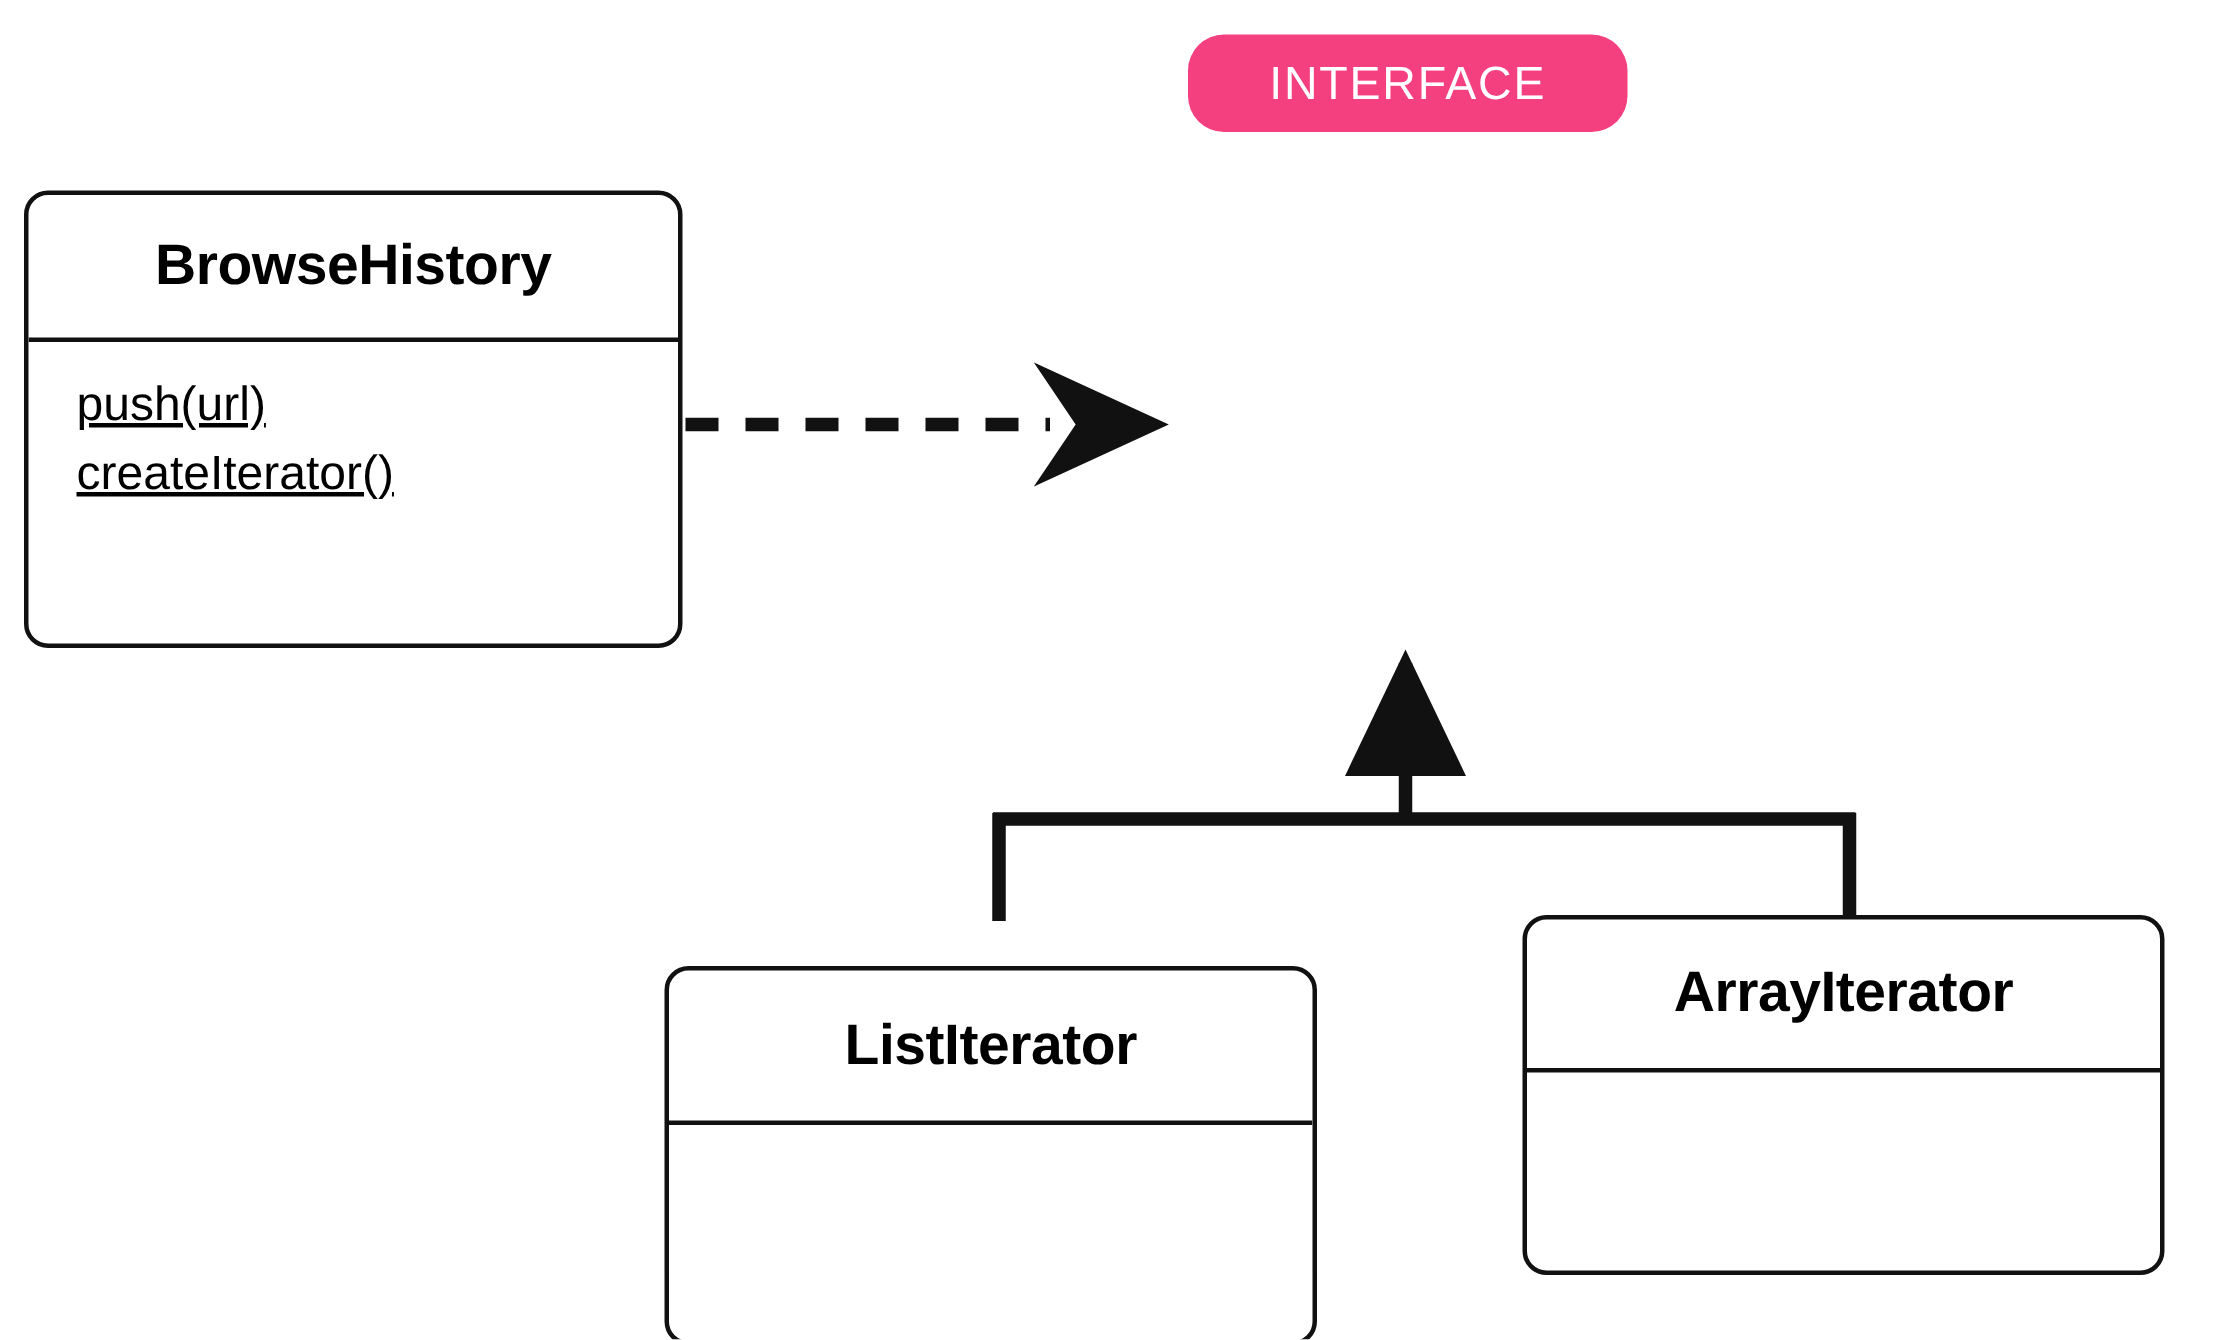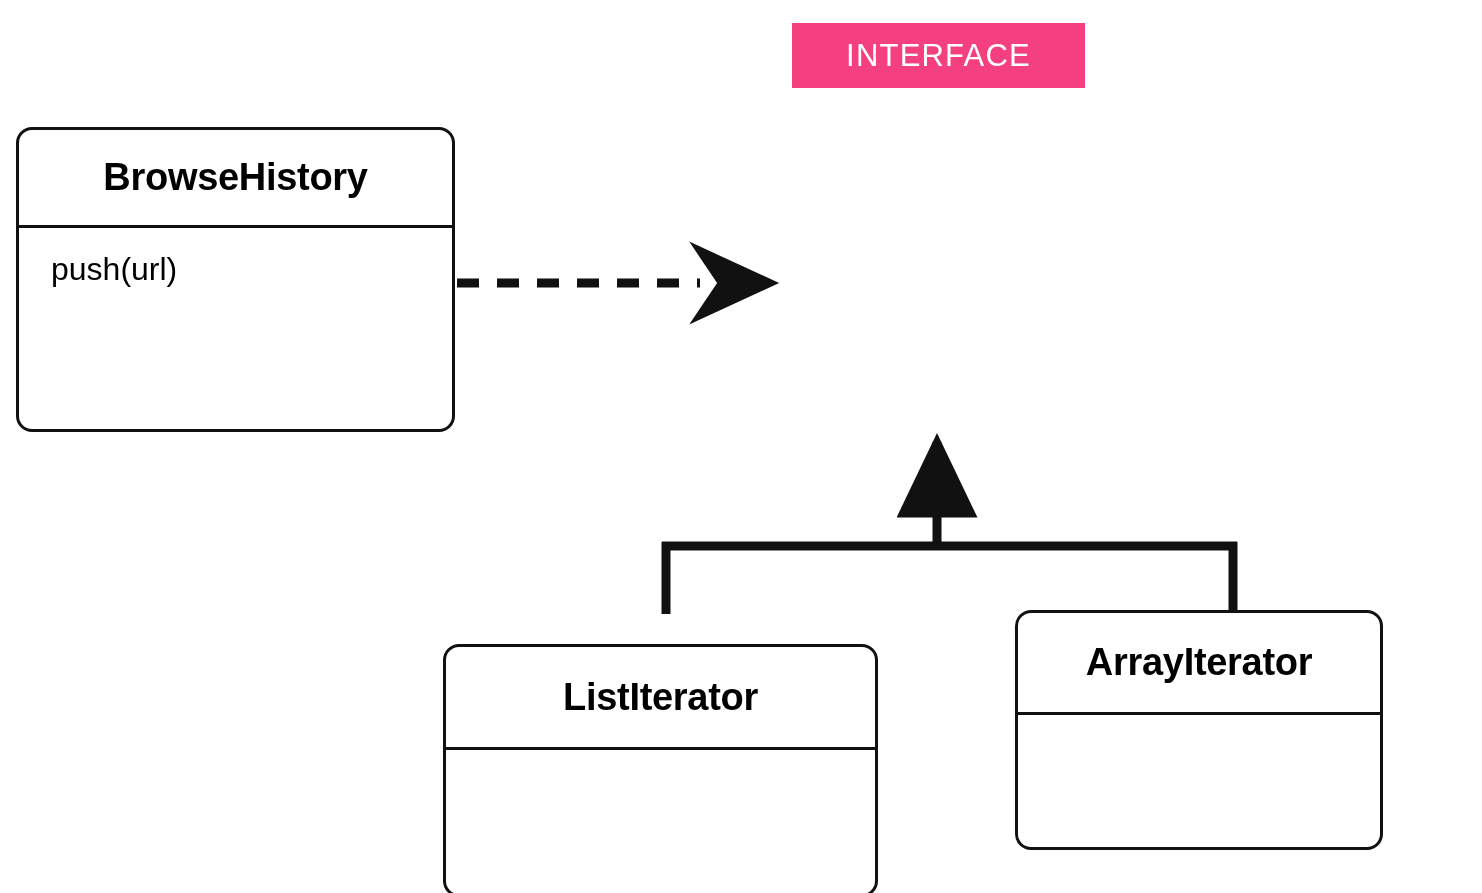--- a/index.html
+++ b/index.html
@@ -34,20 +34,21 @@
   .badge {
     position: absolute;
     display: flex;
     align-items: center;
     justify-content: center;
     color: #ffffff;
     font-size: 31px;
     letter-spacing: 1.2px;
     font-weight: 400;
     line-height: 1;
+    border-radius: 24px;
   }
 
   
   .uml-class {
     position: absolute;
     box-sizing: border-box;
     background: #ffffff;
     border: 3.5px solid #111111;
     border-radius: 16px;
     display: flex;
@@ -70,41 +71,42 @@
     letter-spacing: -0.3px;
     white-space: nowrap;
   }
   .uml-body {
     box-sizing: border-box;
     flex: 1 1 auto;
     padding: 18px 0 0 32px;
     display: flex;
     flex-direction: column;
     justify-content: flex-start;
+    text-decoration: underline;
   }
   .uml-member {
     font-size: 32px;
     color: #000000;
     line-height: 1.45;
     white-space: nowrap;
     font-weight: 400;
   }
   .uml-body.empty { padding: 0; }
 
   
   #box-browsehistory { left: 16px;   top: 127px; width: 439px; height: 305px; }
   #box-browsehistory .uml-header { height: 98px; }
 
   #box-iterator      { left: 722px;  top: 126px; width: 433px; height: 308px; }
   #box-iterator .uml-header { height: 99px; }
 
   #box-listiterator  { left: 443px;  top: 644px; width: 435px; height: 253px; }
   #box-listiterator .uml-header { height: 103px; }
 
-  #box-arrayiterator { left: 1015px; top: 610px; width: 368px; height: 240px; justify-content: flex-end; }
+  #box-arrayiterator { left: 1015px; top: 610px; width: 428px; height: 240px; justify-content: flex-end; }
   #box-arrayiterator .uml-header { height: 102px; }
 
   #badge-interface   { left: 792px;  top: 23px;  width: 293px; height: 65px; }
 </style>
 </head>
 <body>
 
 <div id="canvas" style="background: rgb(255, 255, 255);">
 
   <svg id="edges" viewBox="0 0 1482 893" xmlns="http://www.w3.org/2000/svg">
@@ -132,20 +134,21 @@
   <div class="badge" id="badge-interface" style="background: rgb(245, 64, 127); color: rgb(255, 255, 255);">
     <span>INTERFACE</span>
   </div>
 
   <div class="uml-class" id="box-browsehistory">
     <div class="uml-header">
       <span class="uml-title">BrowseHistory</span>
     </div>
     <div class="uml-body">
       <span class="uml-member">push(url)</span>
+      <span class="uml-member">createIterator()</span>
     </div>
   </div>
 
 
   <div class="uml-class" id="box-listiterator">
     <div class="uml-header">
       <span class="uml-title">ListIterator</span>
     </div>
     <div class="uml-body empty"></div>
   </div>

